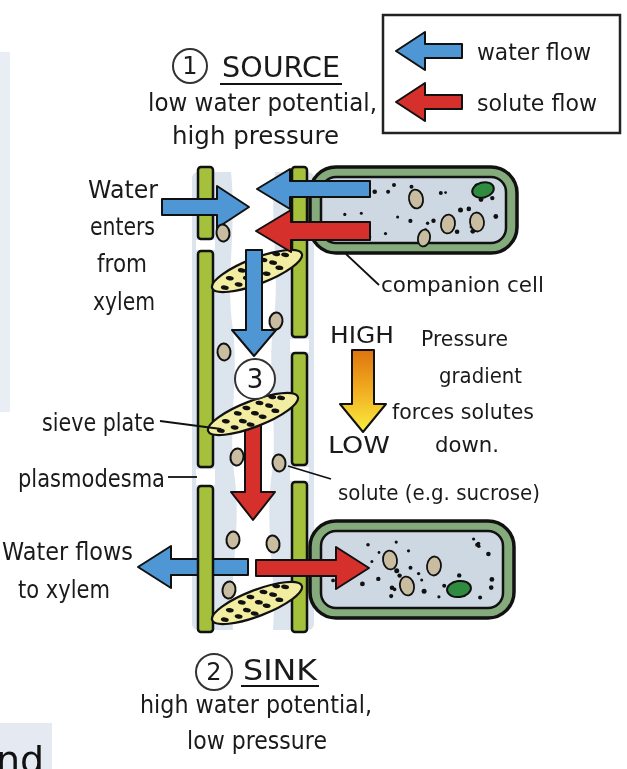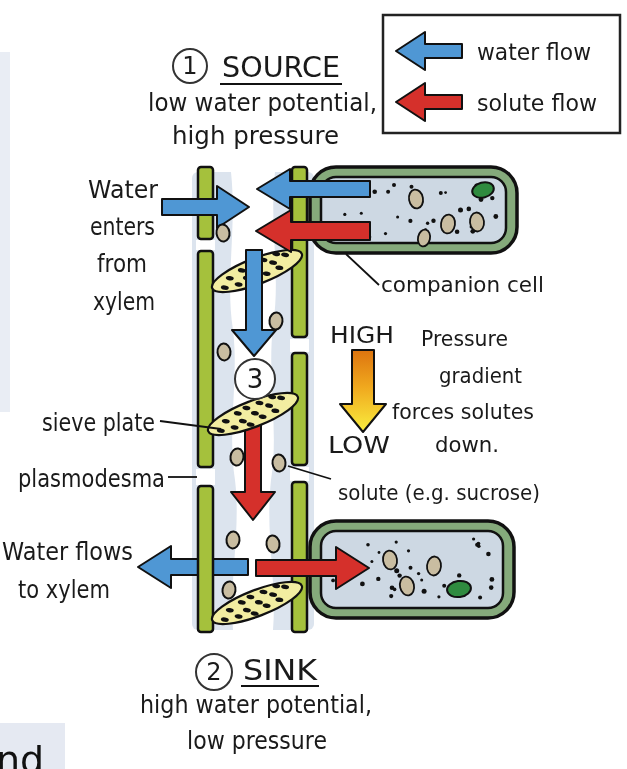--- a/index.html
+++ b/index.html
@@ -1,21 +1,21 @@
 <!DOCTYPE html>
 <html><head>
 <meta charset="utf-8">
 <style>
   html,body{margin:0;padding:0;background:#fff;}
   .stage{
     position:relative;width:627px;height:769px;background:#ffffff;overflow:hidden;
     font-family:"DejaVu Sans",sans-serif;
   }
   .left-strip{position:absolute;left:0;top:52px;width:10px;height:360px;background:#e9edf4;}
-  .corner-box{position:absolute;left:0;top:723px;width:65px;height:46px;background:#e5e9f2;overflow:hidden;}
+  .corner-box{position:absolute;left:0;top:723px;width:52px;height:46px;background:#e5e9f2;overflow:hidden;}
   .corner-box span{position:absolute;left:-4px;top:18px;font-size:38px;color:#111;line-height:1;}
   svg{position:absolute;left:0;top:0;}
   svg text{fill:#1a1a1a;}
 </style>
 </head>
 <body>
 
 <div class="stage">
 
   <div class="left-strip"></div>

